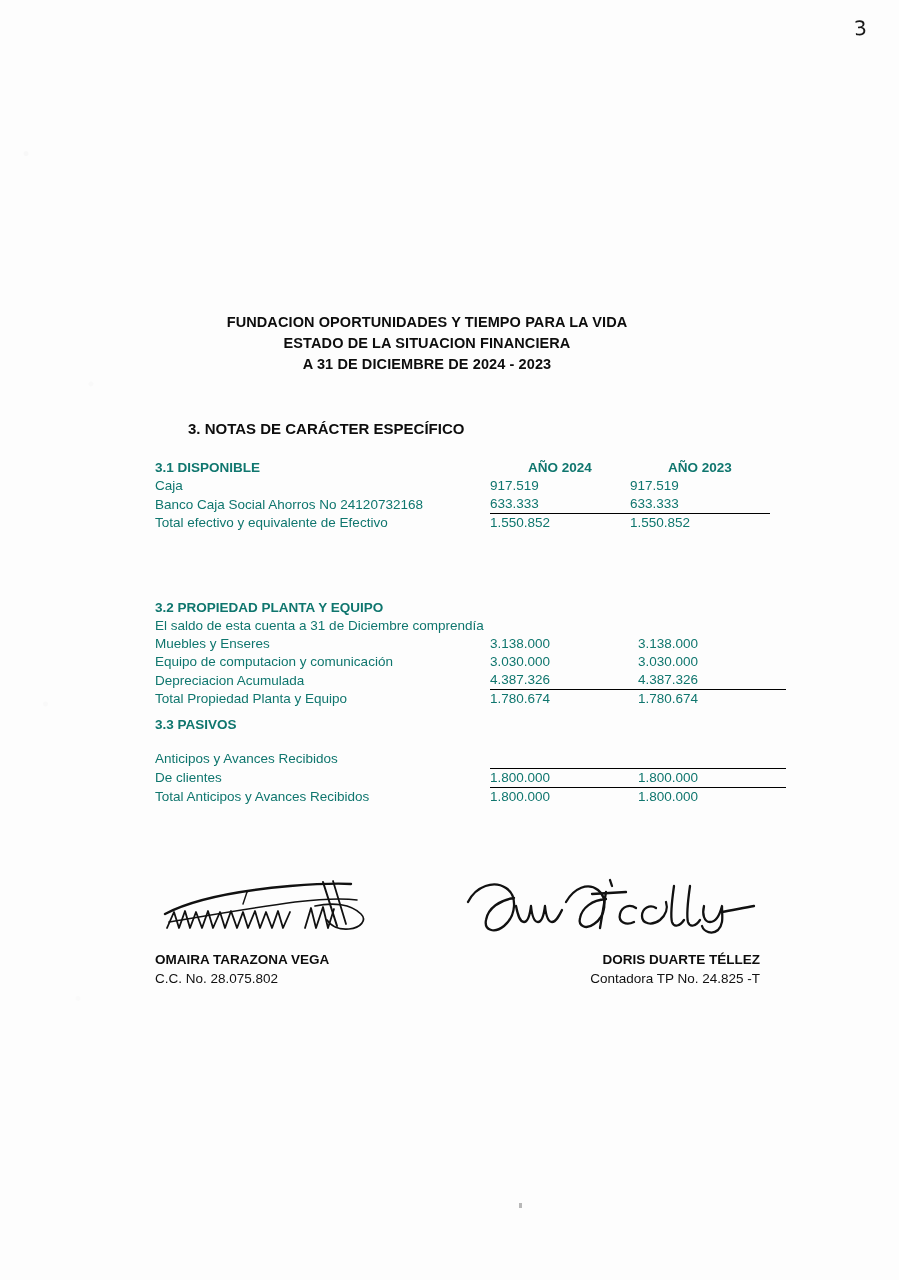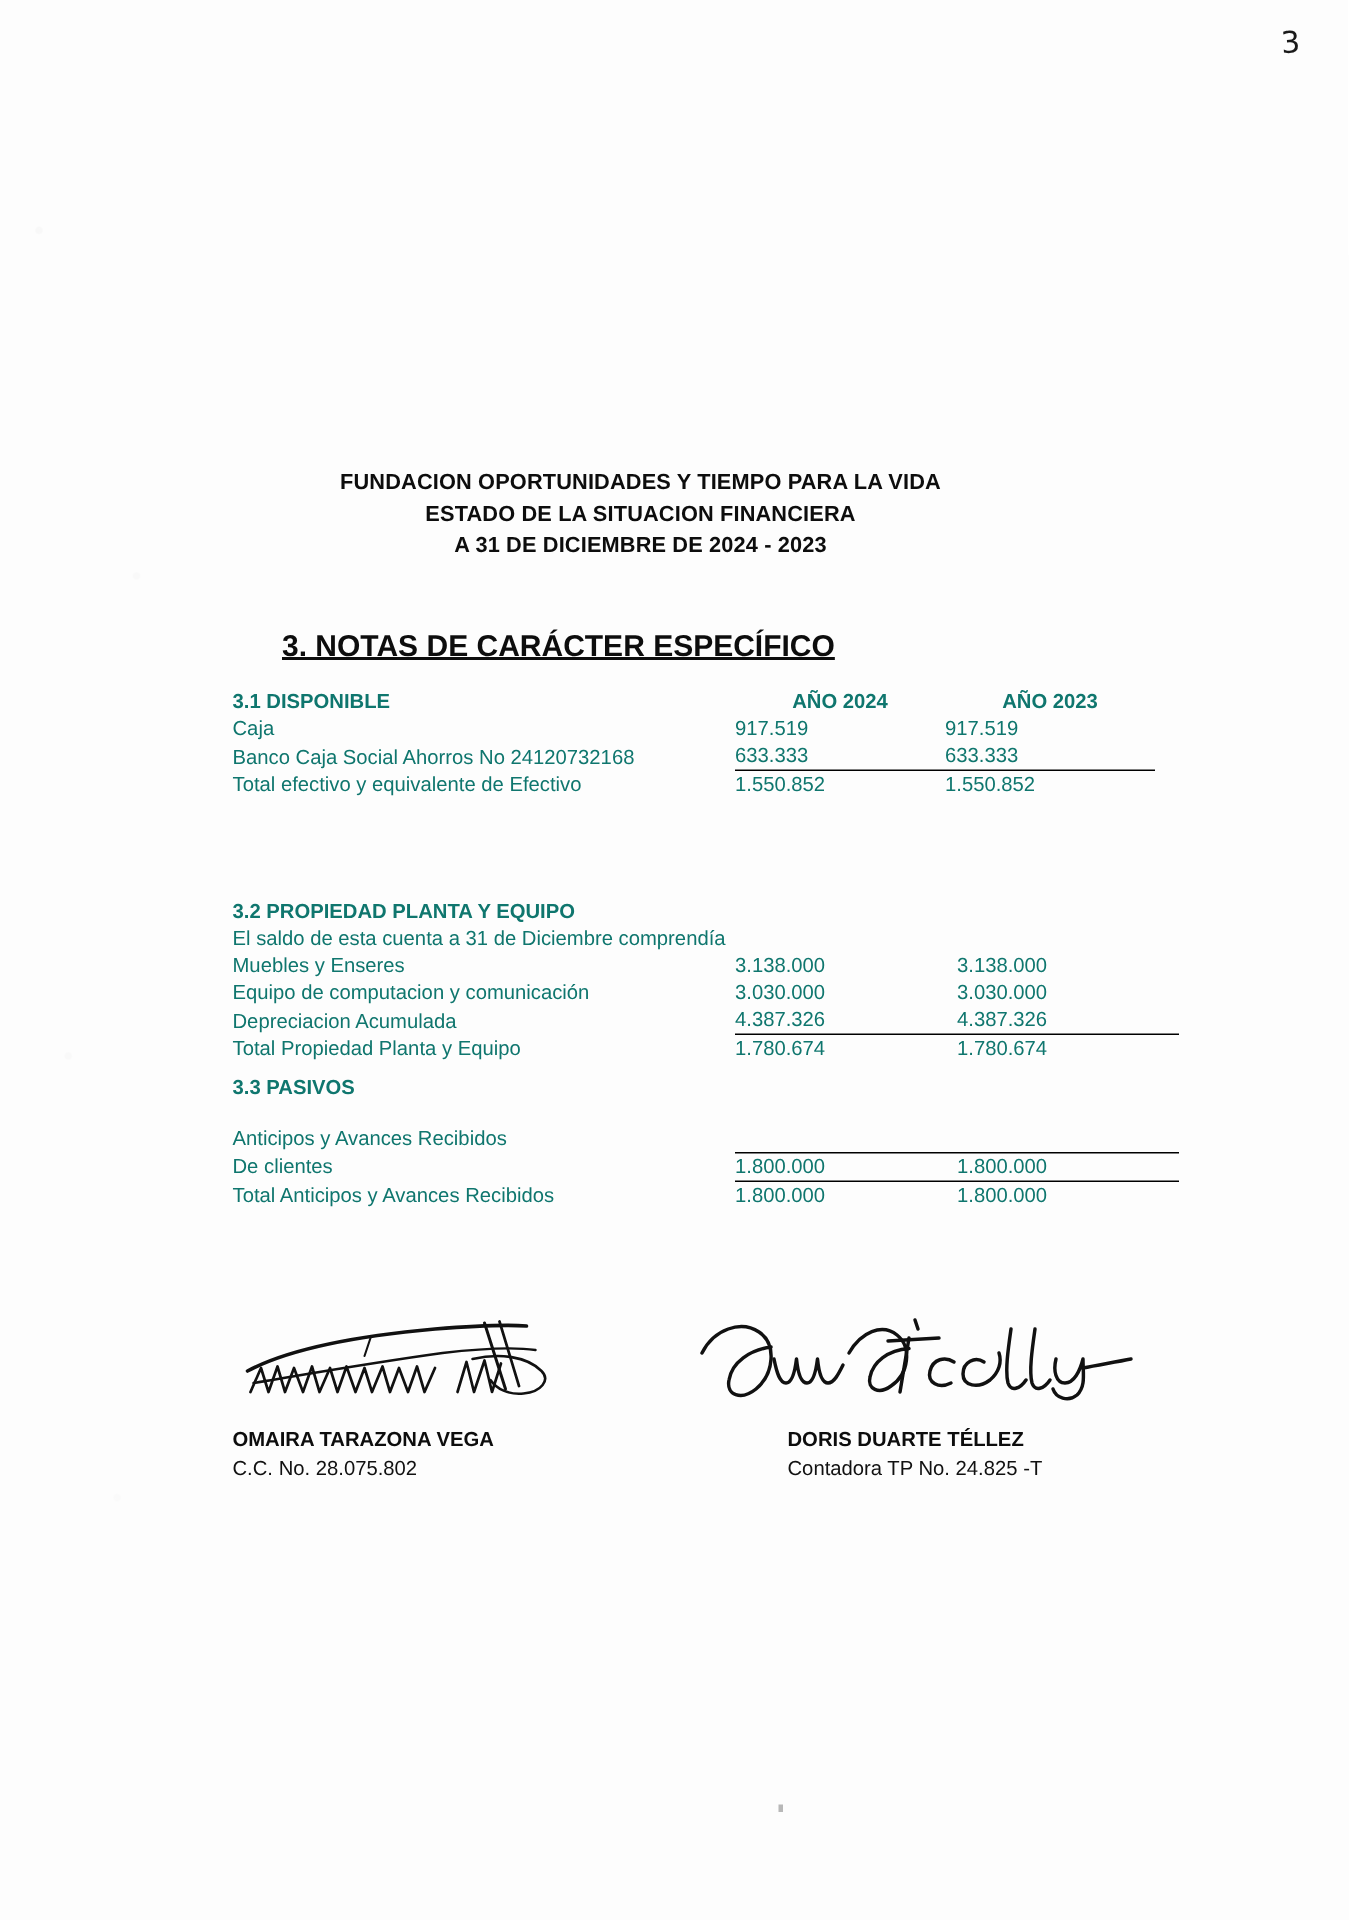--- a/index.html
+++ b/index.html
@@ -56,23 +56,22 @@
     line-height: 21px;
     color: #0d0d0d;
   }
 
   
   .notes-heading {
     position: absolute;
     left: 188px;
     top: 420px;
     font-weight: bold;
-    font-size: 20px;
+    font-size: 15px;
     color: #0d0d0d;
-    text-decoration: underline;
   }
 
   .section {
     position: absolute;
     left: 155px;
     width: 615px;
   }
   #section-3-1 { top: 459px; }
   #section-3-2 { top: 599px; }
   #section-3-3 { top: 716px; }
@@ -120,21 +119,21 @@
     padding-right: 0 !important;
     margin-top: 41px;
   }
 
   
   .sig-block {
     position: absolute;
     top: 872px;
   }
   #sig-left  { left: 155px; }
-  #sig-right { left: 460px; }
+  #sig-right { left: 460px; text-align: right; }
 
   .sig-mark { display: block; height: 78px; }
   .sig-name {
     font-weight: bold;
     font-size: 13.5px;
     line-height: 19px;
     color: #0d0d0d;
     white-space: nowrap;
   }
   .sig-sub {

